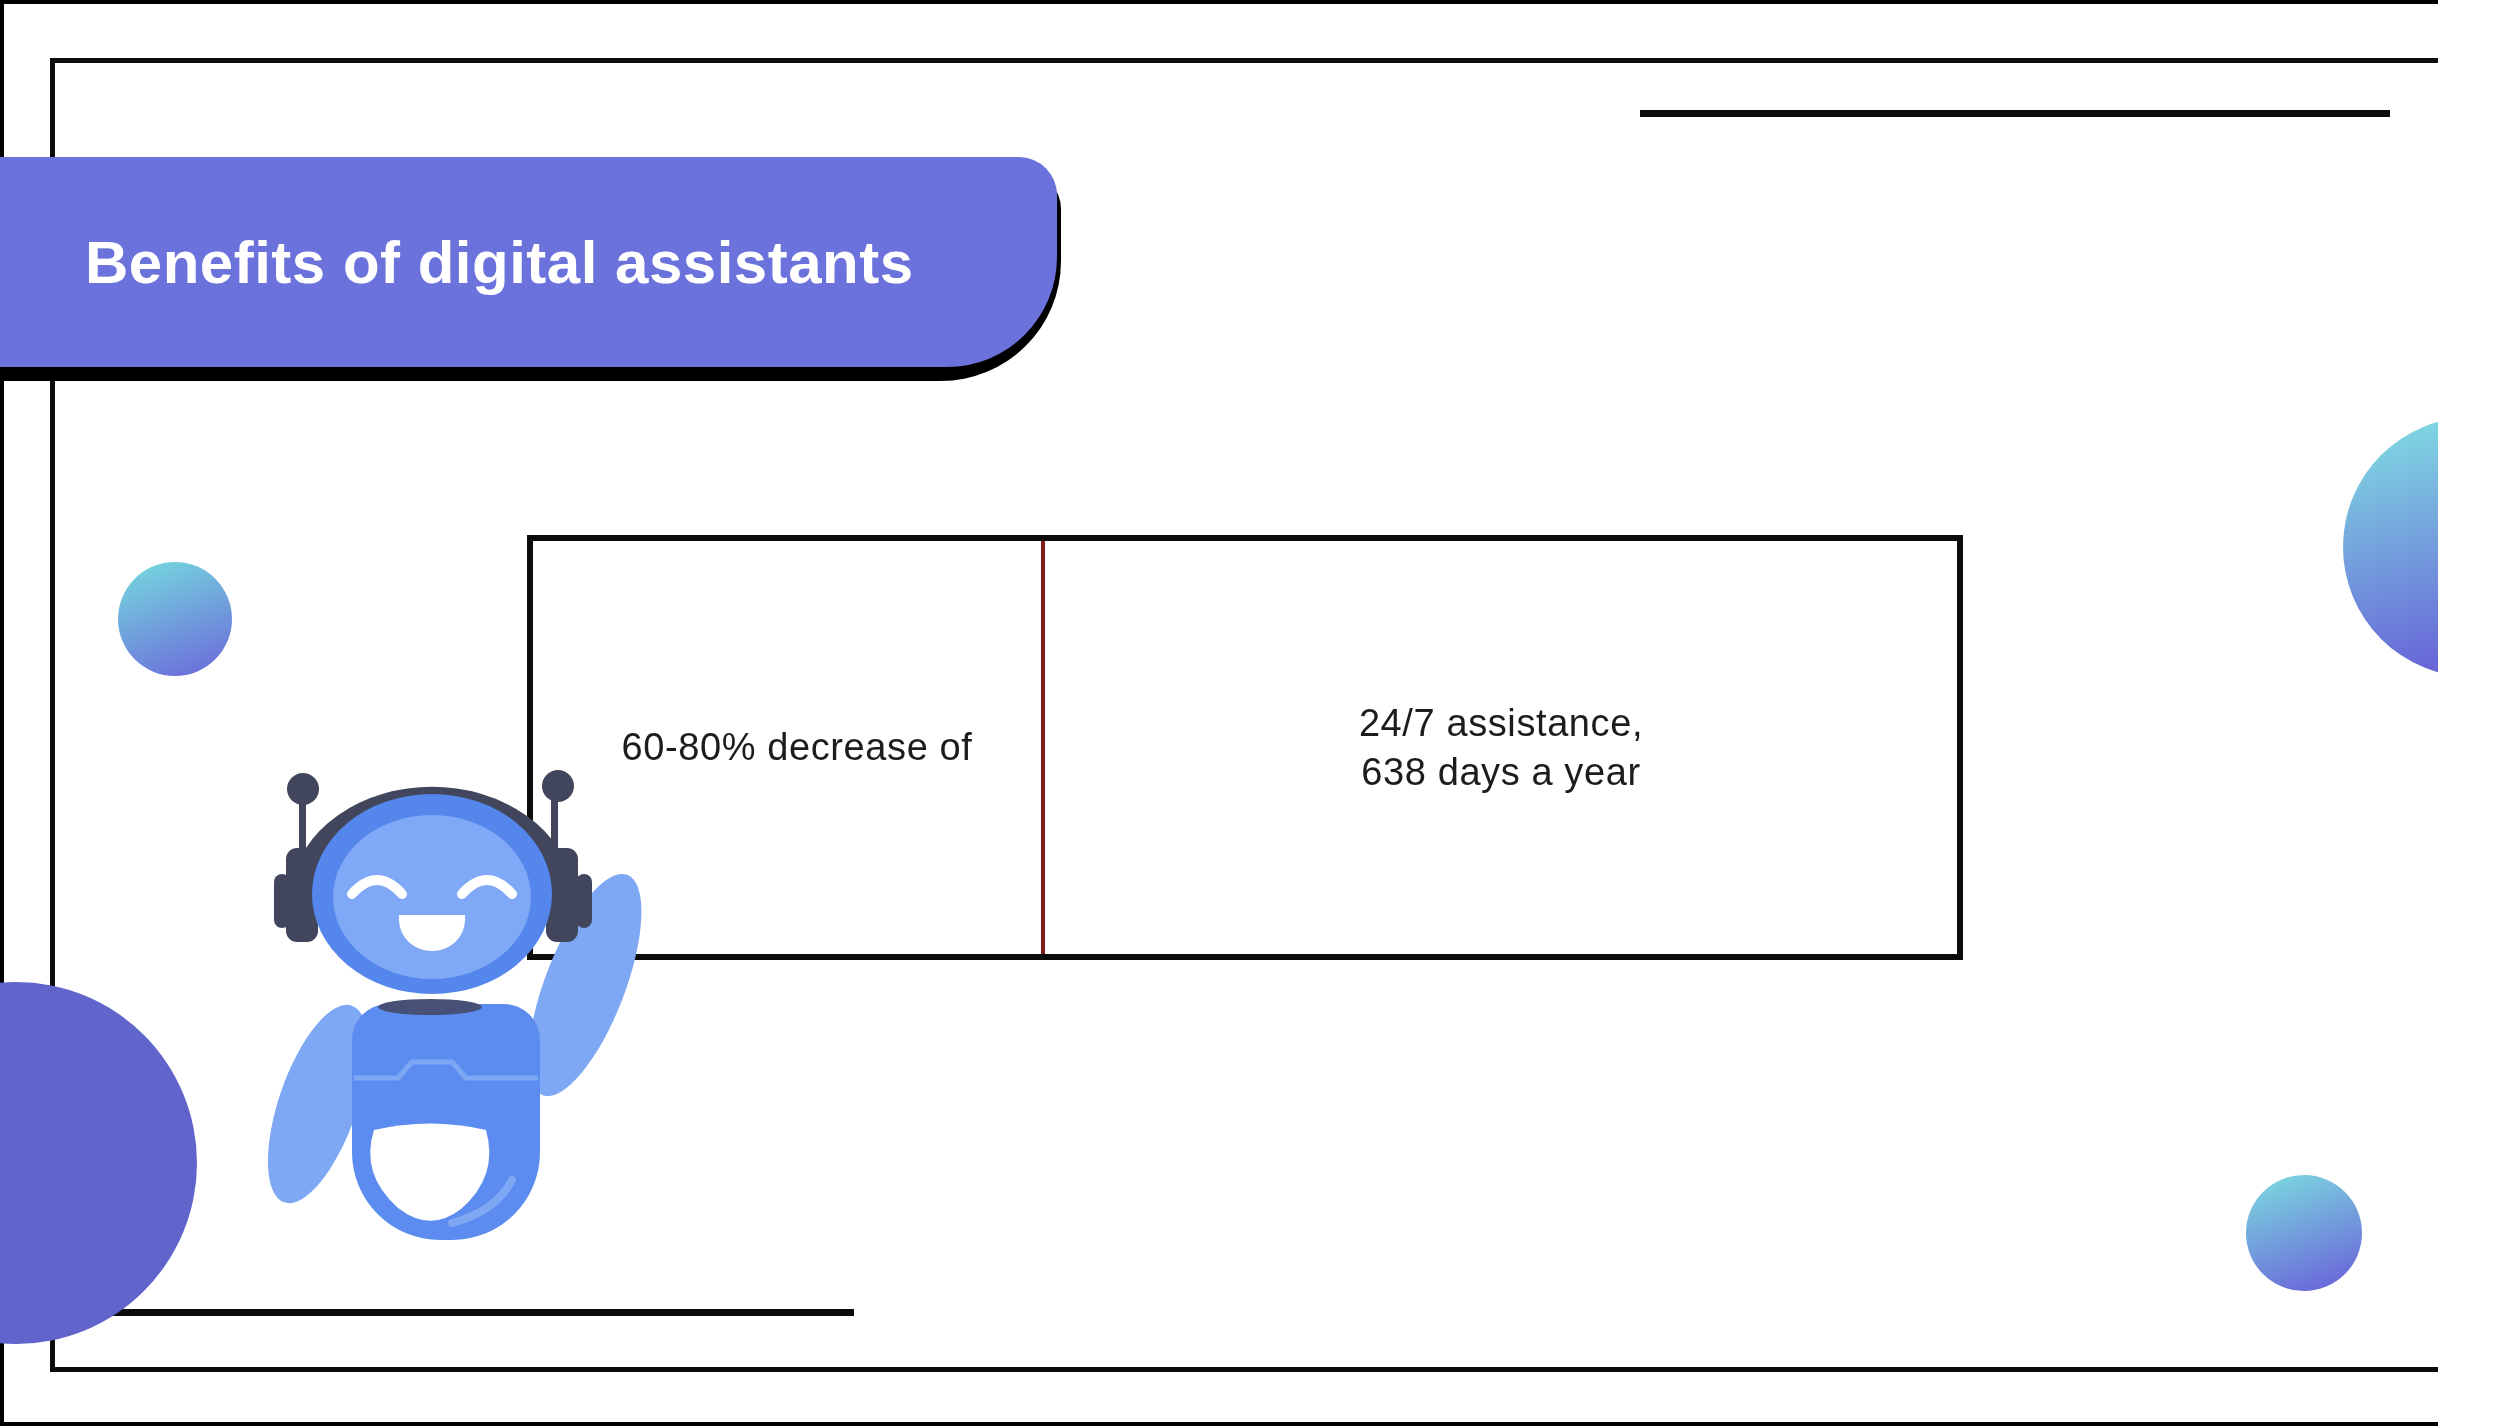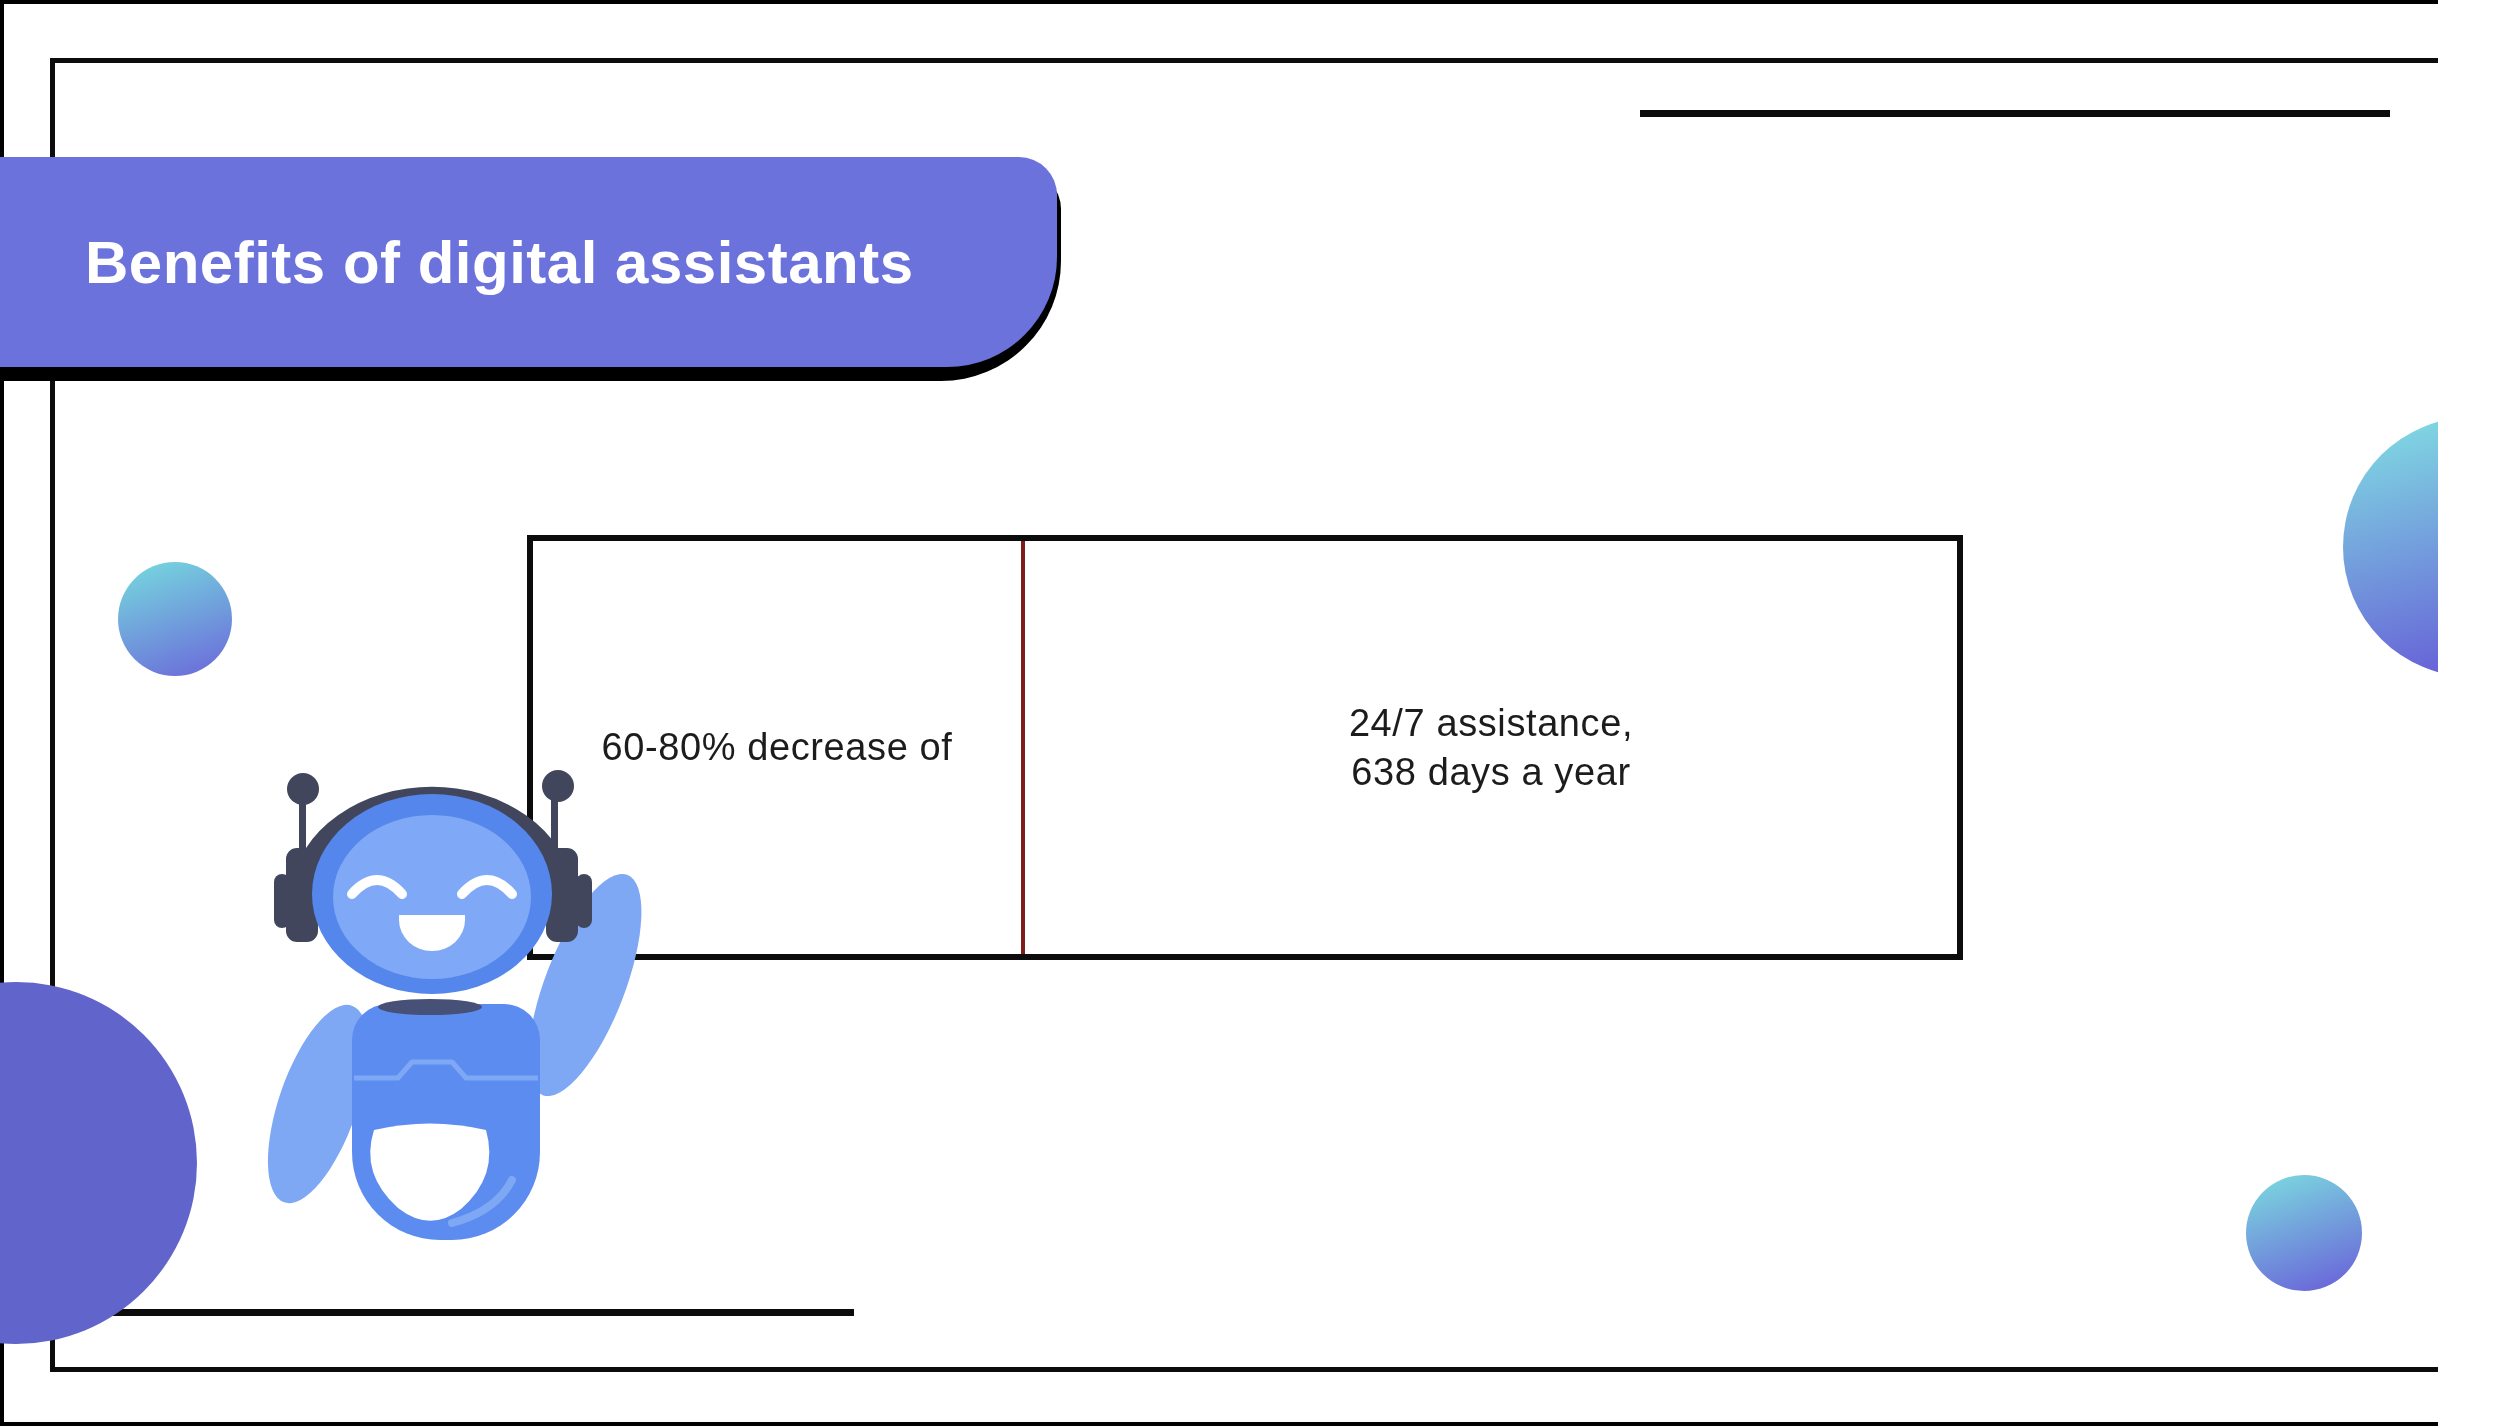--- a/index.html
+++ b/index.html
@@ -40,21 +40,21 @@
   }
   .banner h1{
     margin:0;padding:0 60px 0 85px;
     font-size:60px;font-weight:700;color:#ffffff;letter-spacing:0.5px;
   }
 
   
   .benefits-table{
     position:absolute;left:527px;top:535px;width:1436px;height:425px;
     border:6px solid #0c0c0c;box-sizing:border-box;
-    display:flex;background:transparent;z-index:2;
+    display:flex;background:transparent;z-index:2;padding-left:20px;
   }
   .benefit-cell{
     flex:1 1 0;display:flex;align-items:center;justify-content:center;
     text-align:center;
   }
   .benefit-cell.first{flex:0 0 488px;}
   .benefit-cell + .benefit-cell{border-left:4px solid #7f1d1d;}
   .benefit-text{
     font-size:38px;line-height:49px;color:#1c1c1c;letter-spacing:0.6px;
     font-weight:400;

